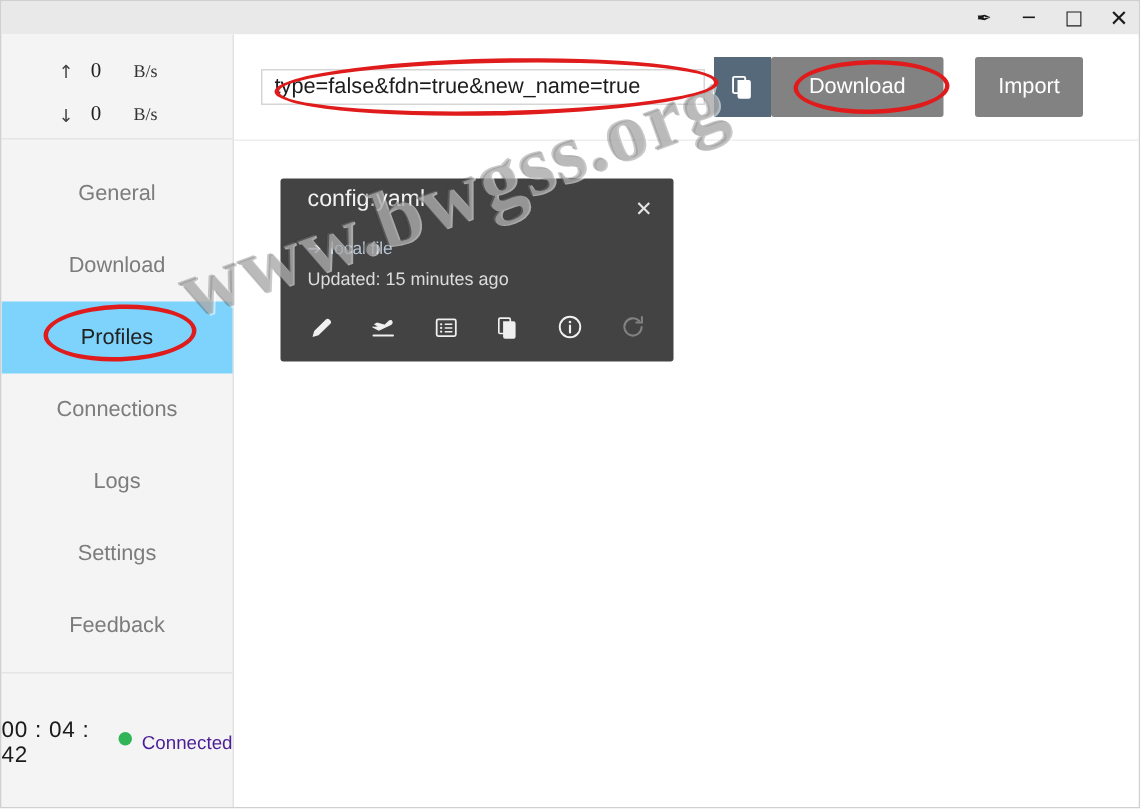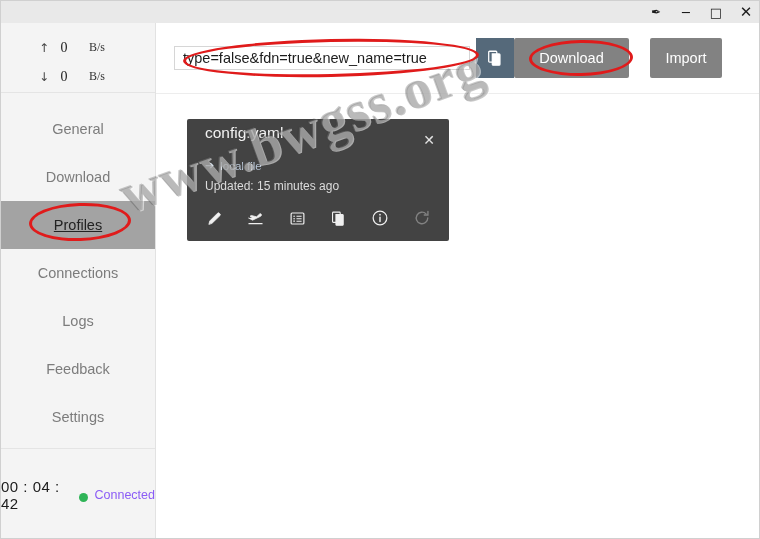--- a/index.html
+++ b/index.html
@@ -61,35 +61,34 @@
 
   .nav { padding-top: 12px; }
   .nav-item {
     height: 48px;
     display: flex; align-items: center; justify-content: center;
     font-size: 14.5px; color: #7c7c7c;
     cursor: pointer;
     position: relative;
   }
   .nav-item.active {
-    background: #a3a3a3;
+    background: #7dd3fc;
     color: #222222;
-    text-decoration: underline;
   }
 
   .status {
     position: absolute; left: 0; bottom: 0;
     width: 154px; height: 92px;
     border-top: 1px solid #e4e4e4;
     display: flex; flex-direction: row;
     align-items: center; justify-content: center;
     gap: 11px;
   }
   .timer { font-size: 15px; color: #1b1b1b; letter-spacing: 0.5px; }
-  .conn { display: flex; align-items: flex-end; gap: 7px; font-size: 12.5px; color: #8b5cf6; }
+  .conn { display: flex; align-items: flex-start; gap: 7px; font-size: 12.5px; color: #4c1d95; }
   .dot { width: 9px; height: 9px; border-radius: 50%; background: #2fb457; }
 
   
   .main {
     position: absolute; left: 155px; top: 22px;
     width: 605px; height: 517px;
     background: #ffffff;
   }
   .toolbar {
     position: relative;
@@ -228,22 +227,22 @@
         <span class="traffic-unit">B/s</span>
       </div>
     </div>
 
     <div class="nav">
       <div class="nav-item">General</div>
       <div class="nav-item">Download</div>
       <div class="nav-item active">Profiles</div>
       <div class="nav-item">Connections</div>
       <div class="nav-item">Logs</div>
+      <div class="nav-item">Settings</div>
       <div class="nav-item">Feedback</div>
-      <div class="nav-item">Settings</div>
     </div>
 
     <div class="status">
       <div class="timer">00 : 04 : 42</div>
       <div class="conn">
         <span class="dot"></span>
         <span>Connected</span>
       </div>
     </div>
   </div>

